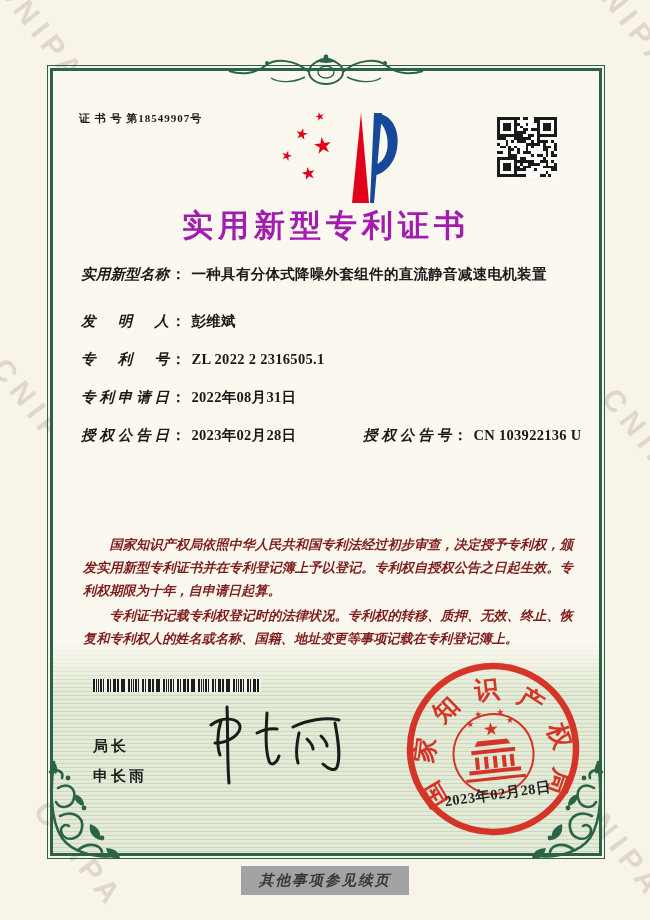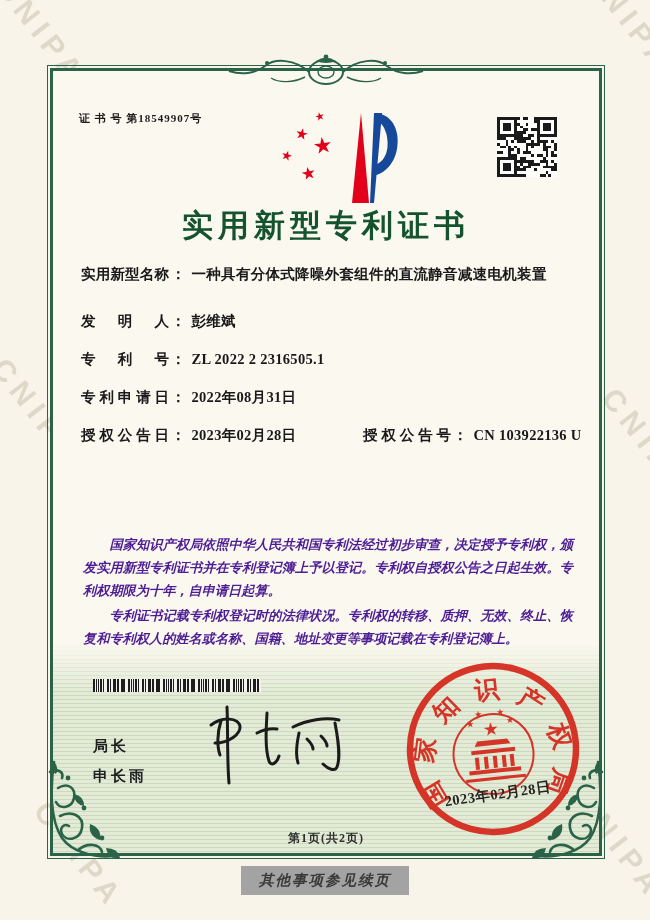--- a/index.html
+++ b/index.html
@@ -40,37 +40,38 @@
   .cert-no{
     position:absolute;left:26px;top:40px;font-size:11px;color:#1c1c1c;
     letter-spacing:1px;font-weight:600;
   }
   .logo{position:absolute;left:226px;top:40px;width:122px;height:96px;}
   .logo .star{position:absolute;color:#e2001a;line-height:1;font-family:"DejaVu Sans",sans-serif;}
   .qr{position:absolute;left:444px;top:46px;width:60px;height:60px;background:#fdfdfb;}
   .qr svg{width:100%;height:100%;}
   .title{
     position:absolute;left:0;right:0;top:134px;text-align:center;
-    font-size:31px;font-weight:900;color:#14532d;letter-spacing:5px;
+    font-size:31px;font-weight:900;color:#a21caf;letter-spacing:5px;
   }
   
   .fields{position:absolute;left:28px;right:20px;top:192px;font-size:14.5px;color:#191919;}
   .frow{margin-bottom:16px;line-height:22px;font-weight:600;position:relative;}
   .frow.first{margin-bottom:25px;}
   .flabel{
     display:inline-block;width:88px;text-align:justify;text-align-last:justify;
     vertical-align:top;
+    font-style:italic;
   }
   .fcolon{margin:0 6px 0 2px;}
   .fvalue{letter-spacing:0.3px;}
   .pair2{position:absolute;left:282px;top:0;white-space:nowrap;}
   
   .paras{
     position:absolute;left:30px;right:26px;top:462px;
-    font-size:13.2px;line-height:23px;color:#4c1d95;font-style:italic;font-weight:600;
+    font-size:13.2px;line-height:23px;color:#7f1d1d;font-style:italic;font-weight:600;
     text-align:justify;
   }
   .paras p{margin:0 0 2px 0;text-indent:2em;}
   
   .barcode{
     position:absolute;left:40px;top:608px;width:168px;height:13px;
     background:
       repeating-linear-gradient(90deg,#1d1d1d 0 2px,transparent 2px 3px,#1d1d1d 3px 4px,transparent 4px 7px),
       repeating-linear-gradient(90deg,#1d1d1d 0 1px,transparent 1px 5px);
     background-color:#f2f2ee;
@@ -398,16 +399,15 @@
         <rect x="89" y="97" width="4" height="12" stroke="none"></rect>
         <rect x="98" y="97" width="4" height="12" stroke="none"></rect>
         <rect x="106" y="97" width="4" height="12" stroke="none"></rect>
         <rect x="64" y="110" width="52" height="4" stroke="none"></rect>
         <rect x="60" y="118" width="60" height="3" stroke="none"></rect>
       </g>
     </svg>
     <div class="seal-date">2023年02月28日</div>
   </div>
 
-  <div class="page-note">第1页(共2页)</div>
 </div>
 
 <div class="cont-note">其他事项参见续页</div>
 
 </body></html>

